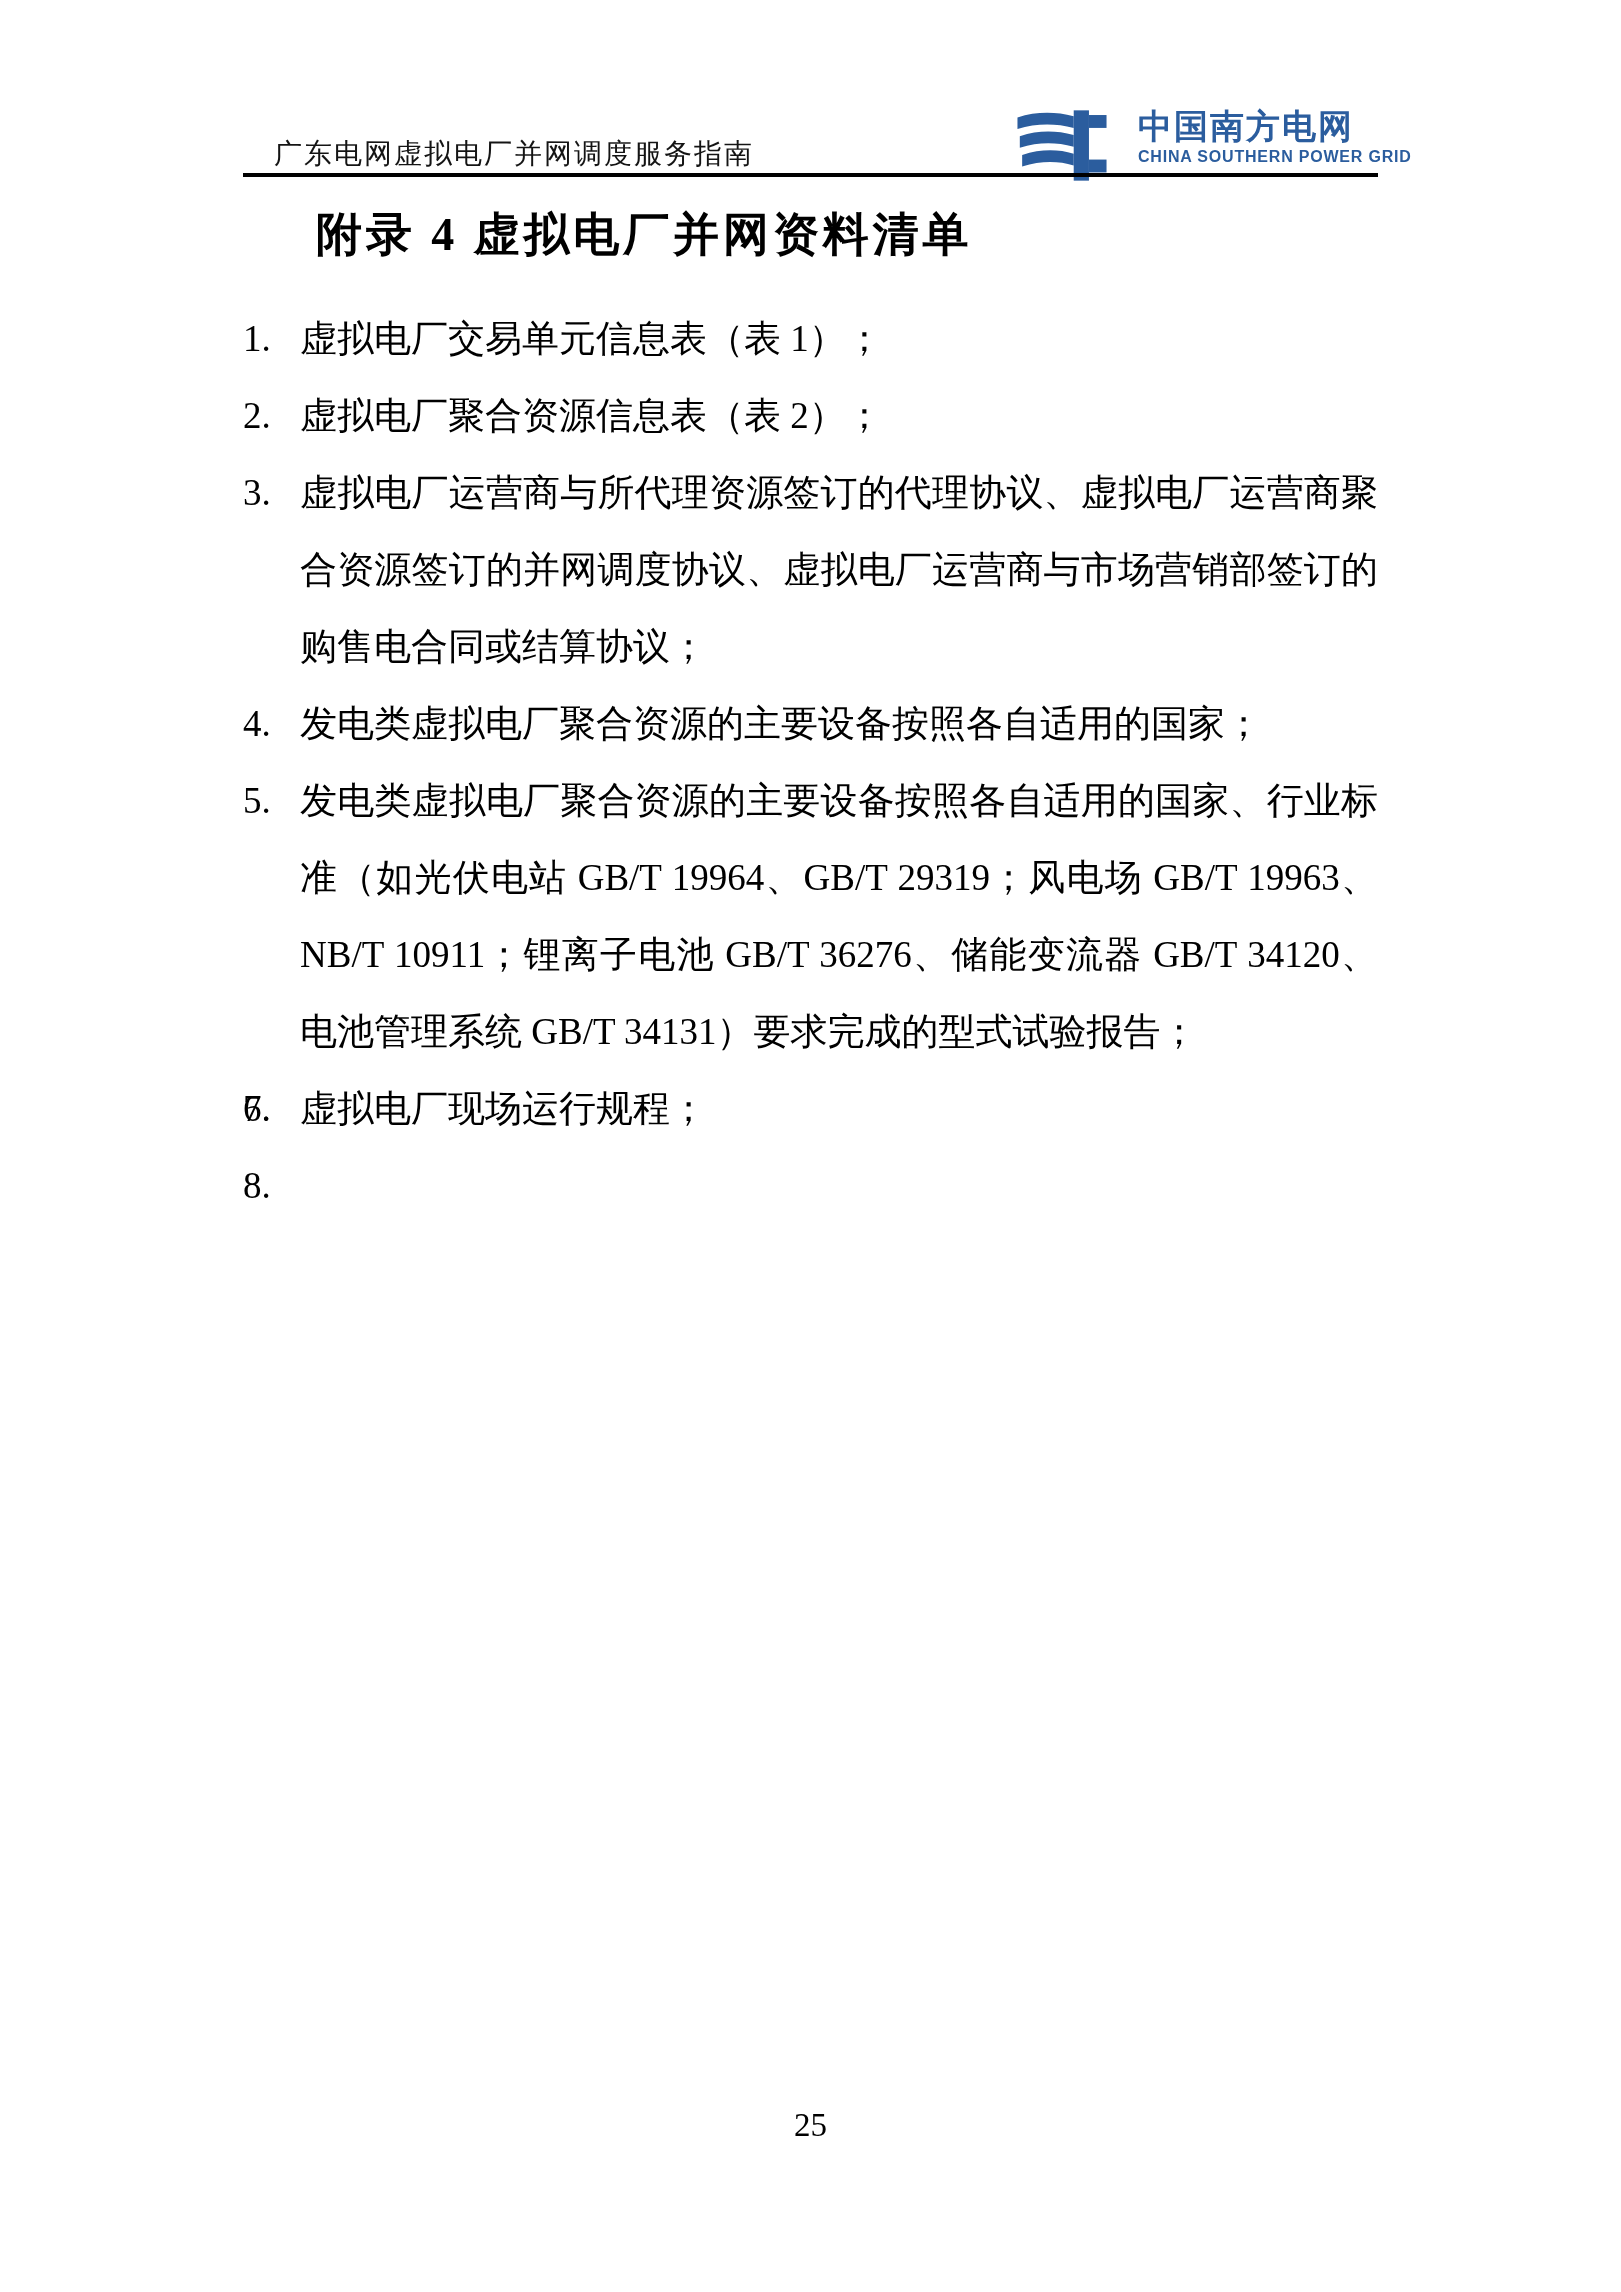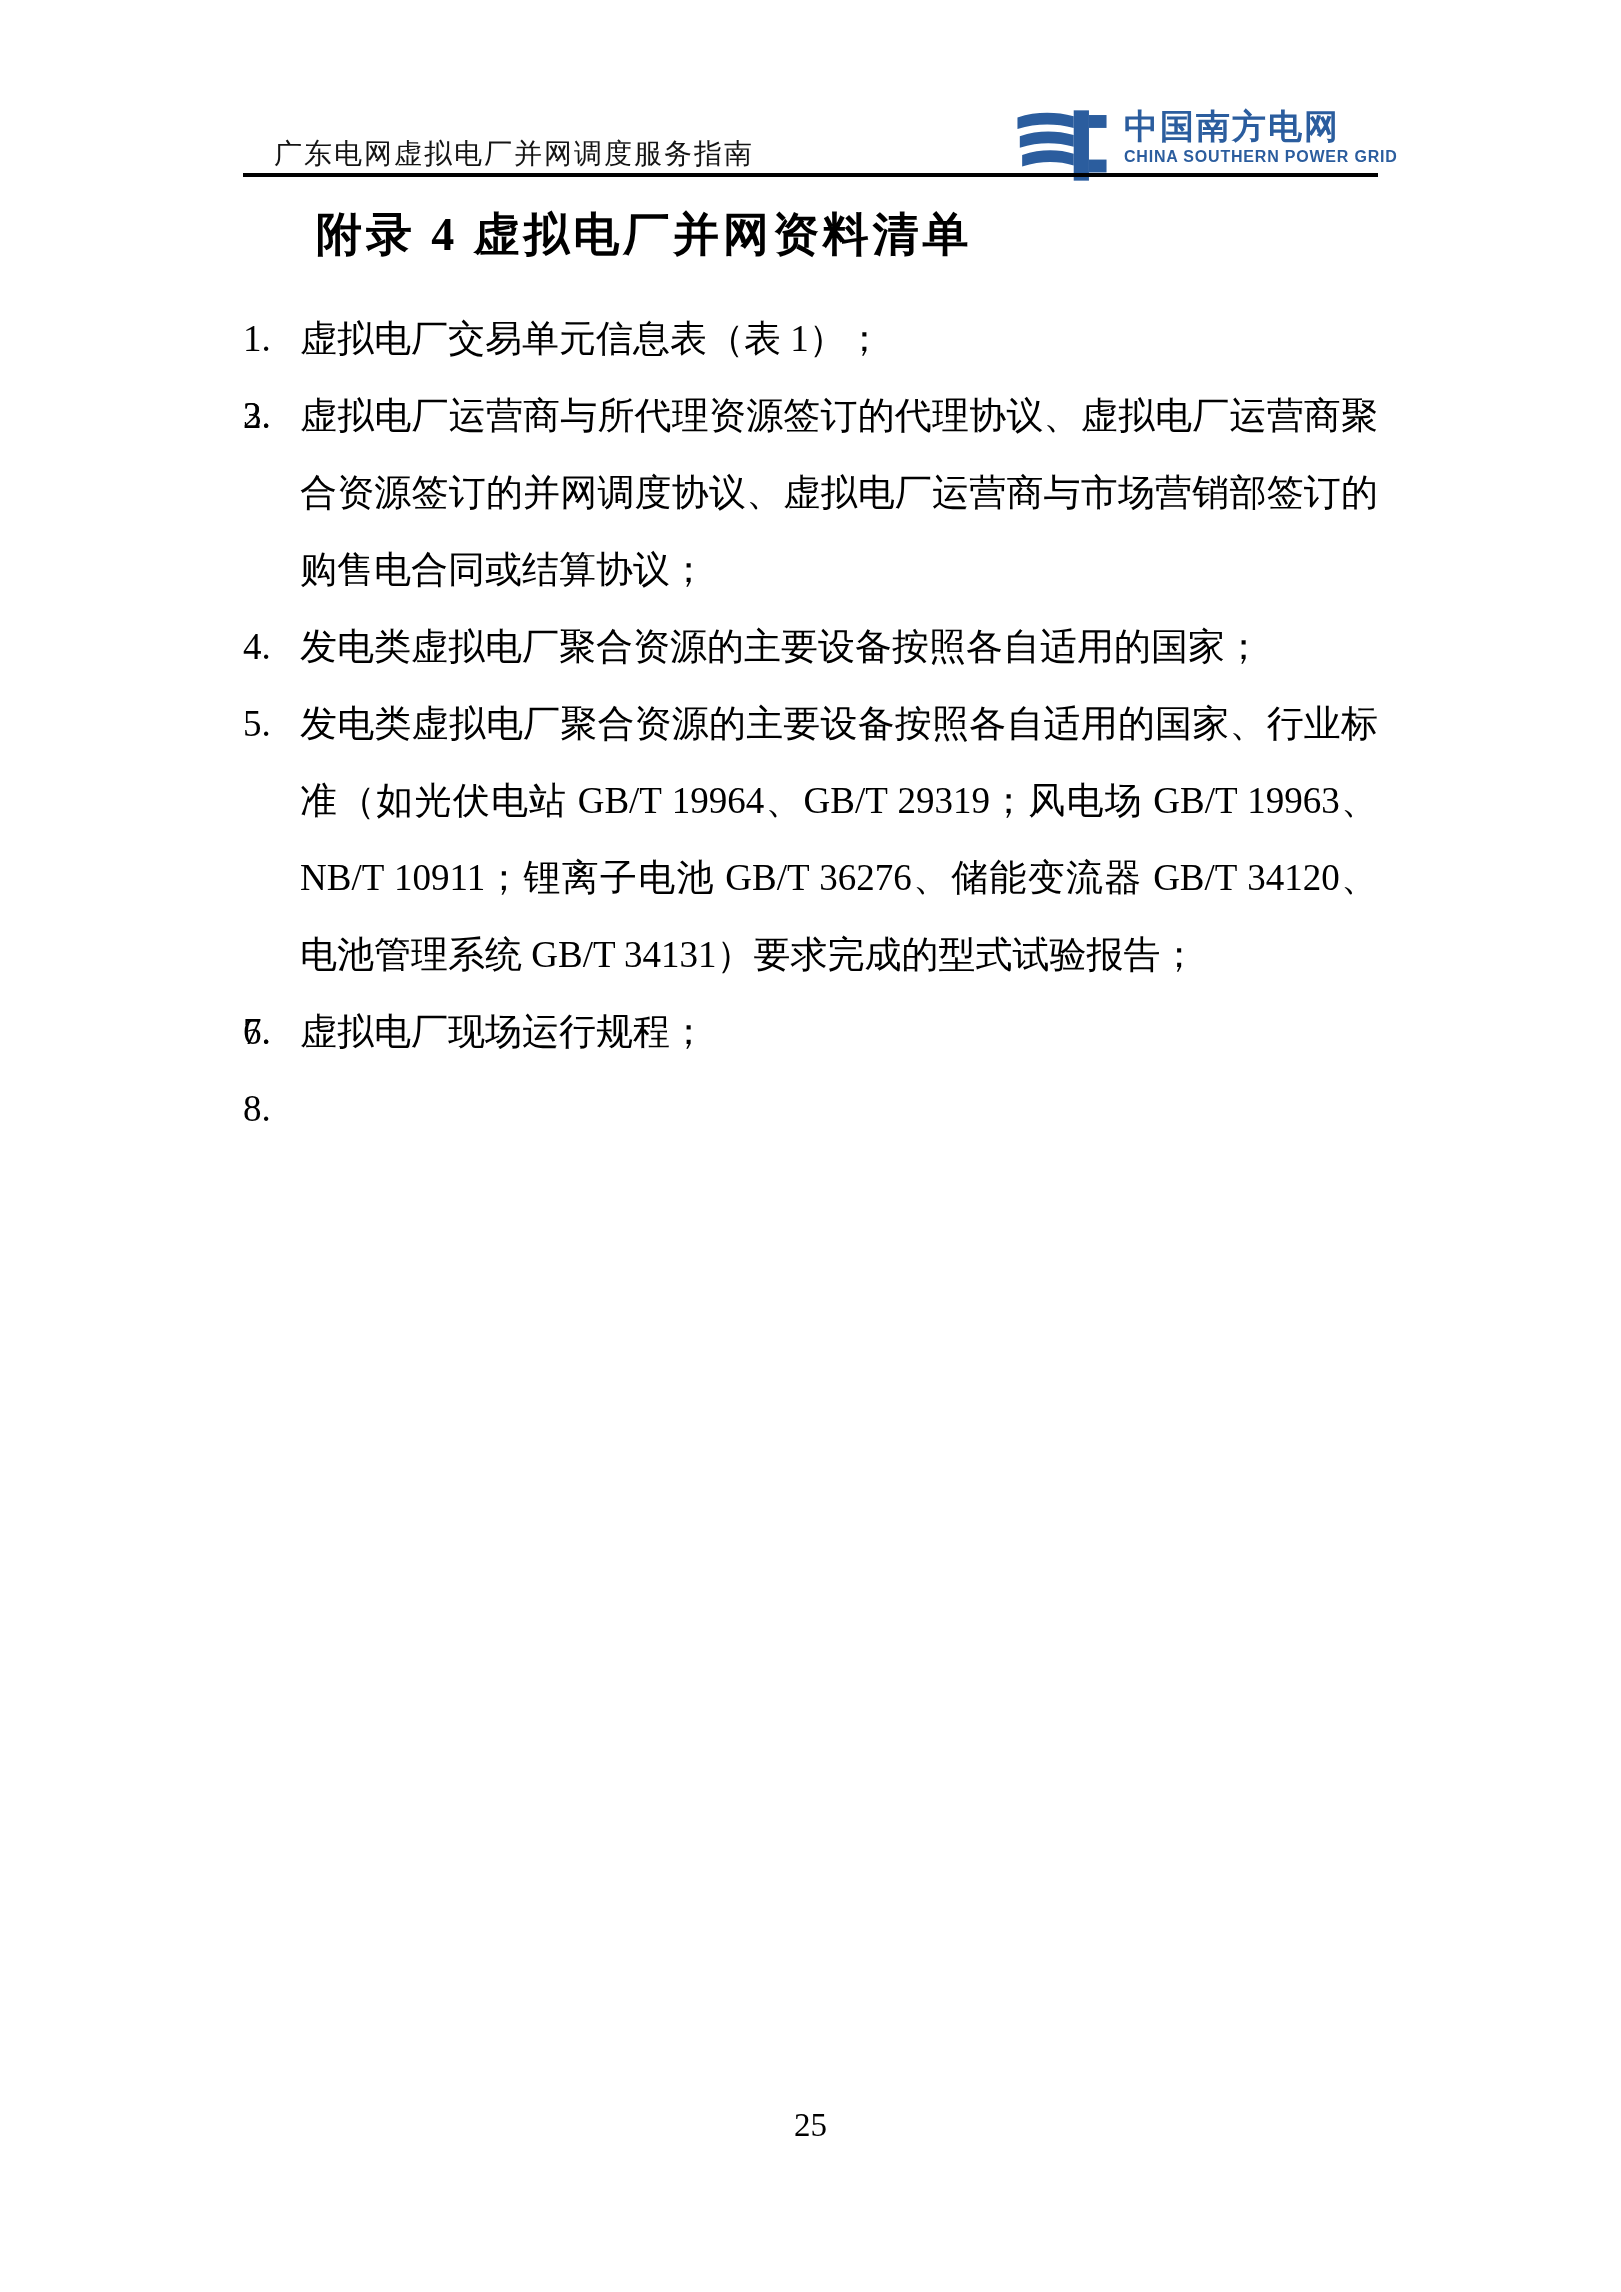--- a/index.html
+++ b/index.html
@@ -34,21 +34,21 @@
     width: 1135px;
     height: 3.9px;
     background: #000000;
   }
   .logo {
     position: absolute;
     top: 108px;
     left: 1015px;
     display: flex;
     align-items: flex-start;
-    gap: 15px;
+    gap: 29px;
   }
   .logo-mark svg { display: block; }
   .logo-text { display: flex; flex-direction: column; }
   .logo-cn {
     font-family: "Liberation Sans", "DejaVu Sans", sans-serif;
     font-weight: bold;
     font-size: 34px;
     line-height: 37px;
     letter-spacing: 2px;
     white-space: nowrap;
@@ -138,20 +138,21 @@
 
 <div class="page-title">附录 4  虚拟电厂并网资料清单</div>
 
 <ol class="materials-list">
   <li>
     <span class="num">1.</span>
     <span class="txt">虚拟电厂交易单元信息表（表 1）；</span>
   </li>
   <li>
     <span class="num">2.</span>
+    <span class="txt">虚拟电厂聚合资源信息表（表 2）；</span>
   </li>
   <li>
     <span class="num">3.</span>
     <span class="txt">虚拟电厂运营商与所代理资源签订的代理协议、虚拟电厂运营商聚合资源签订的并网调度协议、虚拟电厂运营商与市场营销部签订的购售电合同或结算协议；</span>
   </li>
   <li>
     <span class="num">4.</span>
     <span class="txt">发电类虚拟电厂聚合资源的主要设备按照各自适用的国家；</span>
   </li>
   <li>

